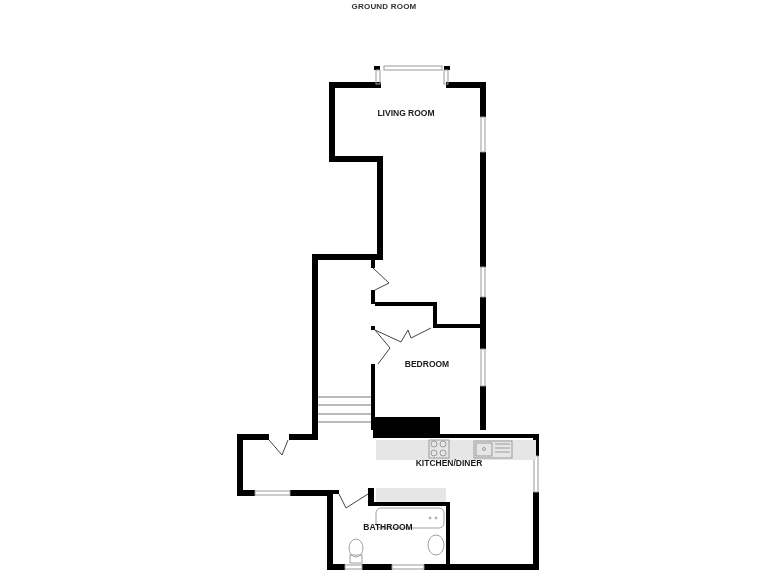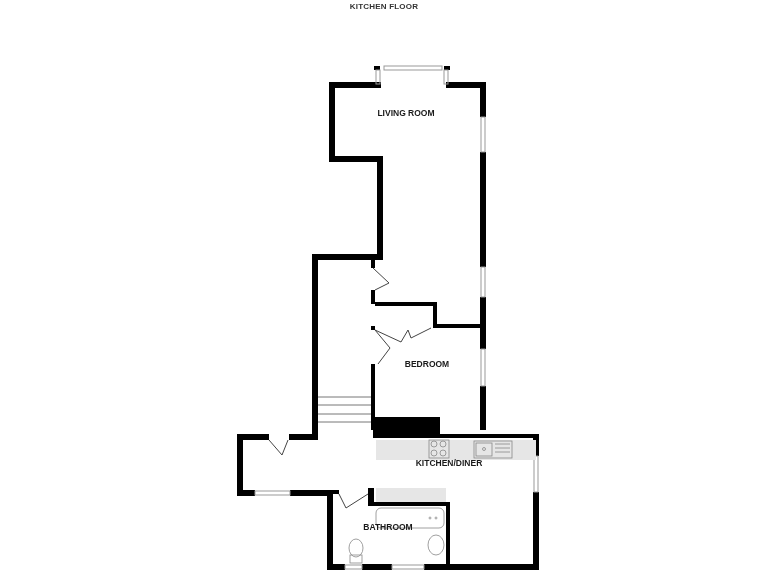--- a/index.html
+++ b/index.html
@@ -4,21 +4,21 @@
 <style>
   html, body { margin:0; padding:0; background:#ffffff; }
   body { width:768px; height:576px; position:relative; overflow:hidden; font-family:"Liberation Sans", sans-serif; }
   .title { position:absolute; top:2px; left:0; width:768px; text-align:center; font-size:8px; font-weight:bold; color:#333; letter-spacing:0.2px; }
   .plan { position:absolute; left:0; top:0; }
   .label { font-family:"Liberation Sans", sans-serif; font-size:8.5px; font-weight:bold; fill:#1a1a1a; }
 </style>
 </head>
 <body>
 
-<div class="title">KITCHEN FLOOR</div>
+<div class="title">GROUND ROOM</div>
 
 <svg class="plan" width="768" height="576" viewBox="0 0 768 576">
   <g fill="#000">
 
     <rect x="329" y="82" width="52" height="6"></rect>
     <rect x="446" y="82" width="40" height="6"></rect>
     <rect x="329" y="82" width="6" height="76"></rect>
     <rect x="329" y="156" width="54" height="6"></rect>
     <rect x="377" y="156" width="6" height="100"></rect>
 

